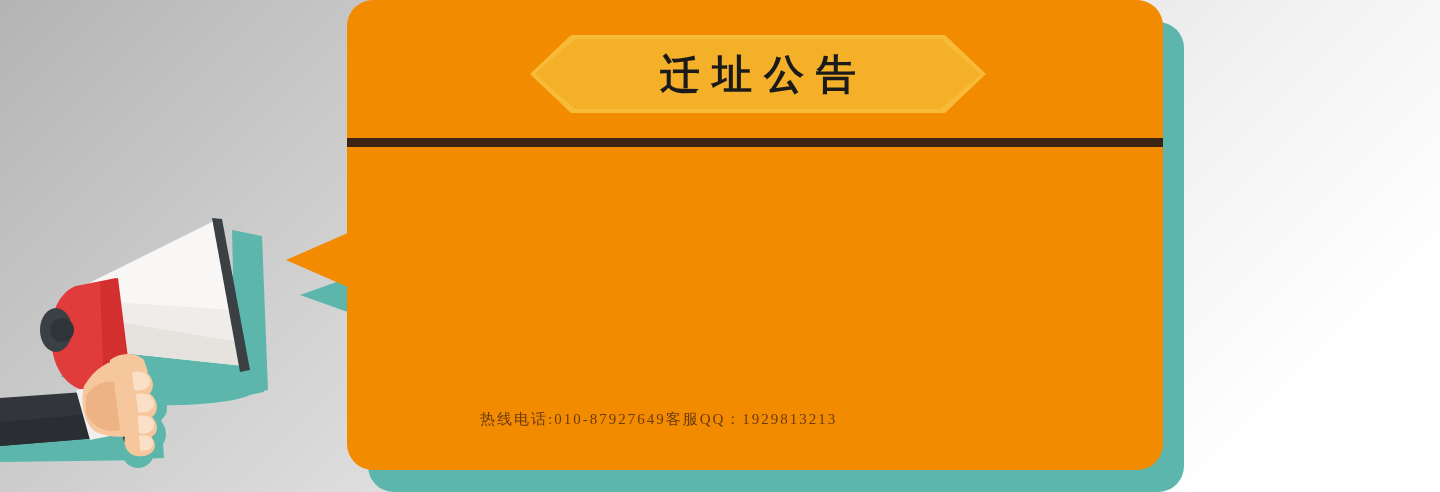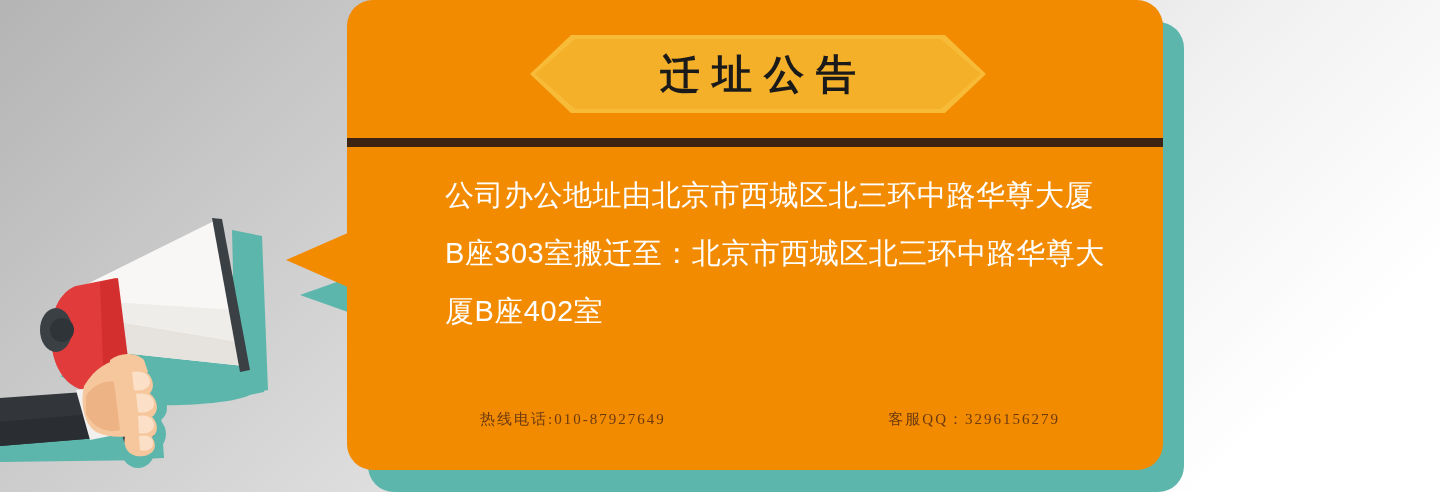--- a/index.html
+++ b/index.html
@@ -75,21 +75,21 @@
     width:660px;
     font-size:29px; line-height:58px; color:#ffffff;
     font-family:"Liberation Sans","DejaVu Sans",sans-serif;
     letter-spacing:0.5px;
   }
 
   
   .footer{
     position:absolute; left:480px; top:410px;
     width:580px;
-    display:flex; justify-content:space-between;
+    display:flex; 
     font-family:"Liberation Serif","DejaVu Serif",serif;
     font-size:15px; color:#6b3a10; letter-spacing:2px;
   }
 
   
   .mega { position:absolute; left:0px; top:190px; width:330px; height:302px; }
   .mega svg { display:block; }
 </style>
 </head>
 <body>
@@ -162,20 +162,19 @@
 
   <div class="bubble-tail"></div>
   <div class="bubble"></div>
 
   <div class="title-banner"></div>
   <div class="title-banner-inner"></div>
   <div class="title-text">迁址公告</div>
 
   <div class="divider"></div>
 
-  <div class="body-copy">公司办公地址由北京市西城区北三环中路华尊大厦B座303室搬迁至：北京市西城区北三环中路华尊大厦B座402室</div>
 
   <div class="footer">
     <span>热线电话:010-87927649</span>
-    <span>客服QQ：3296156279</span>
+    <span>客服QQ：1929813213</span>
   </div>
 
 </div>
 
 </body></html>

